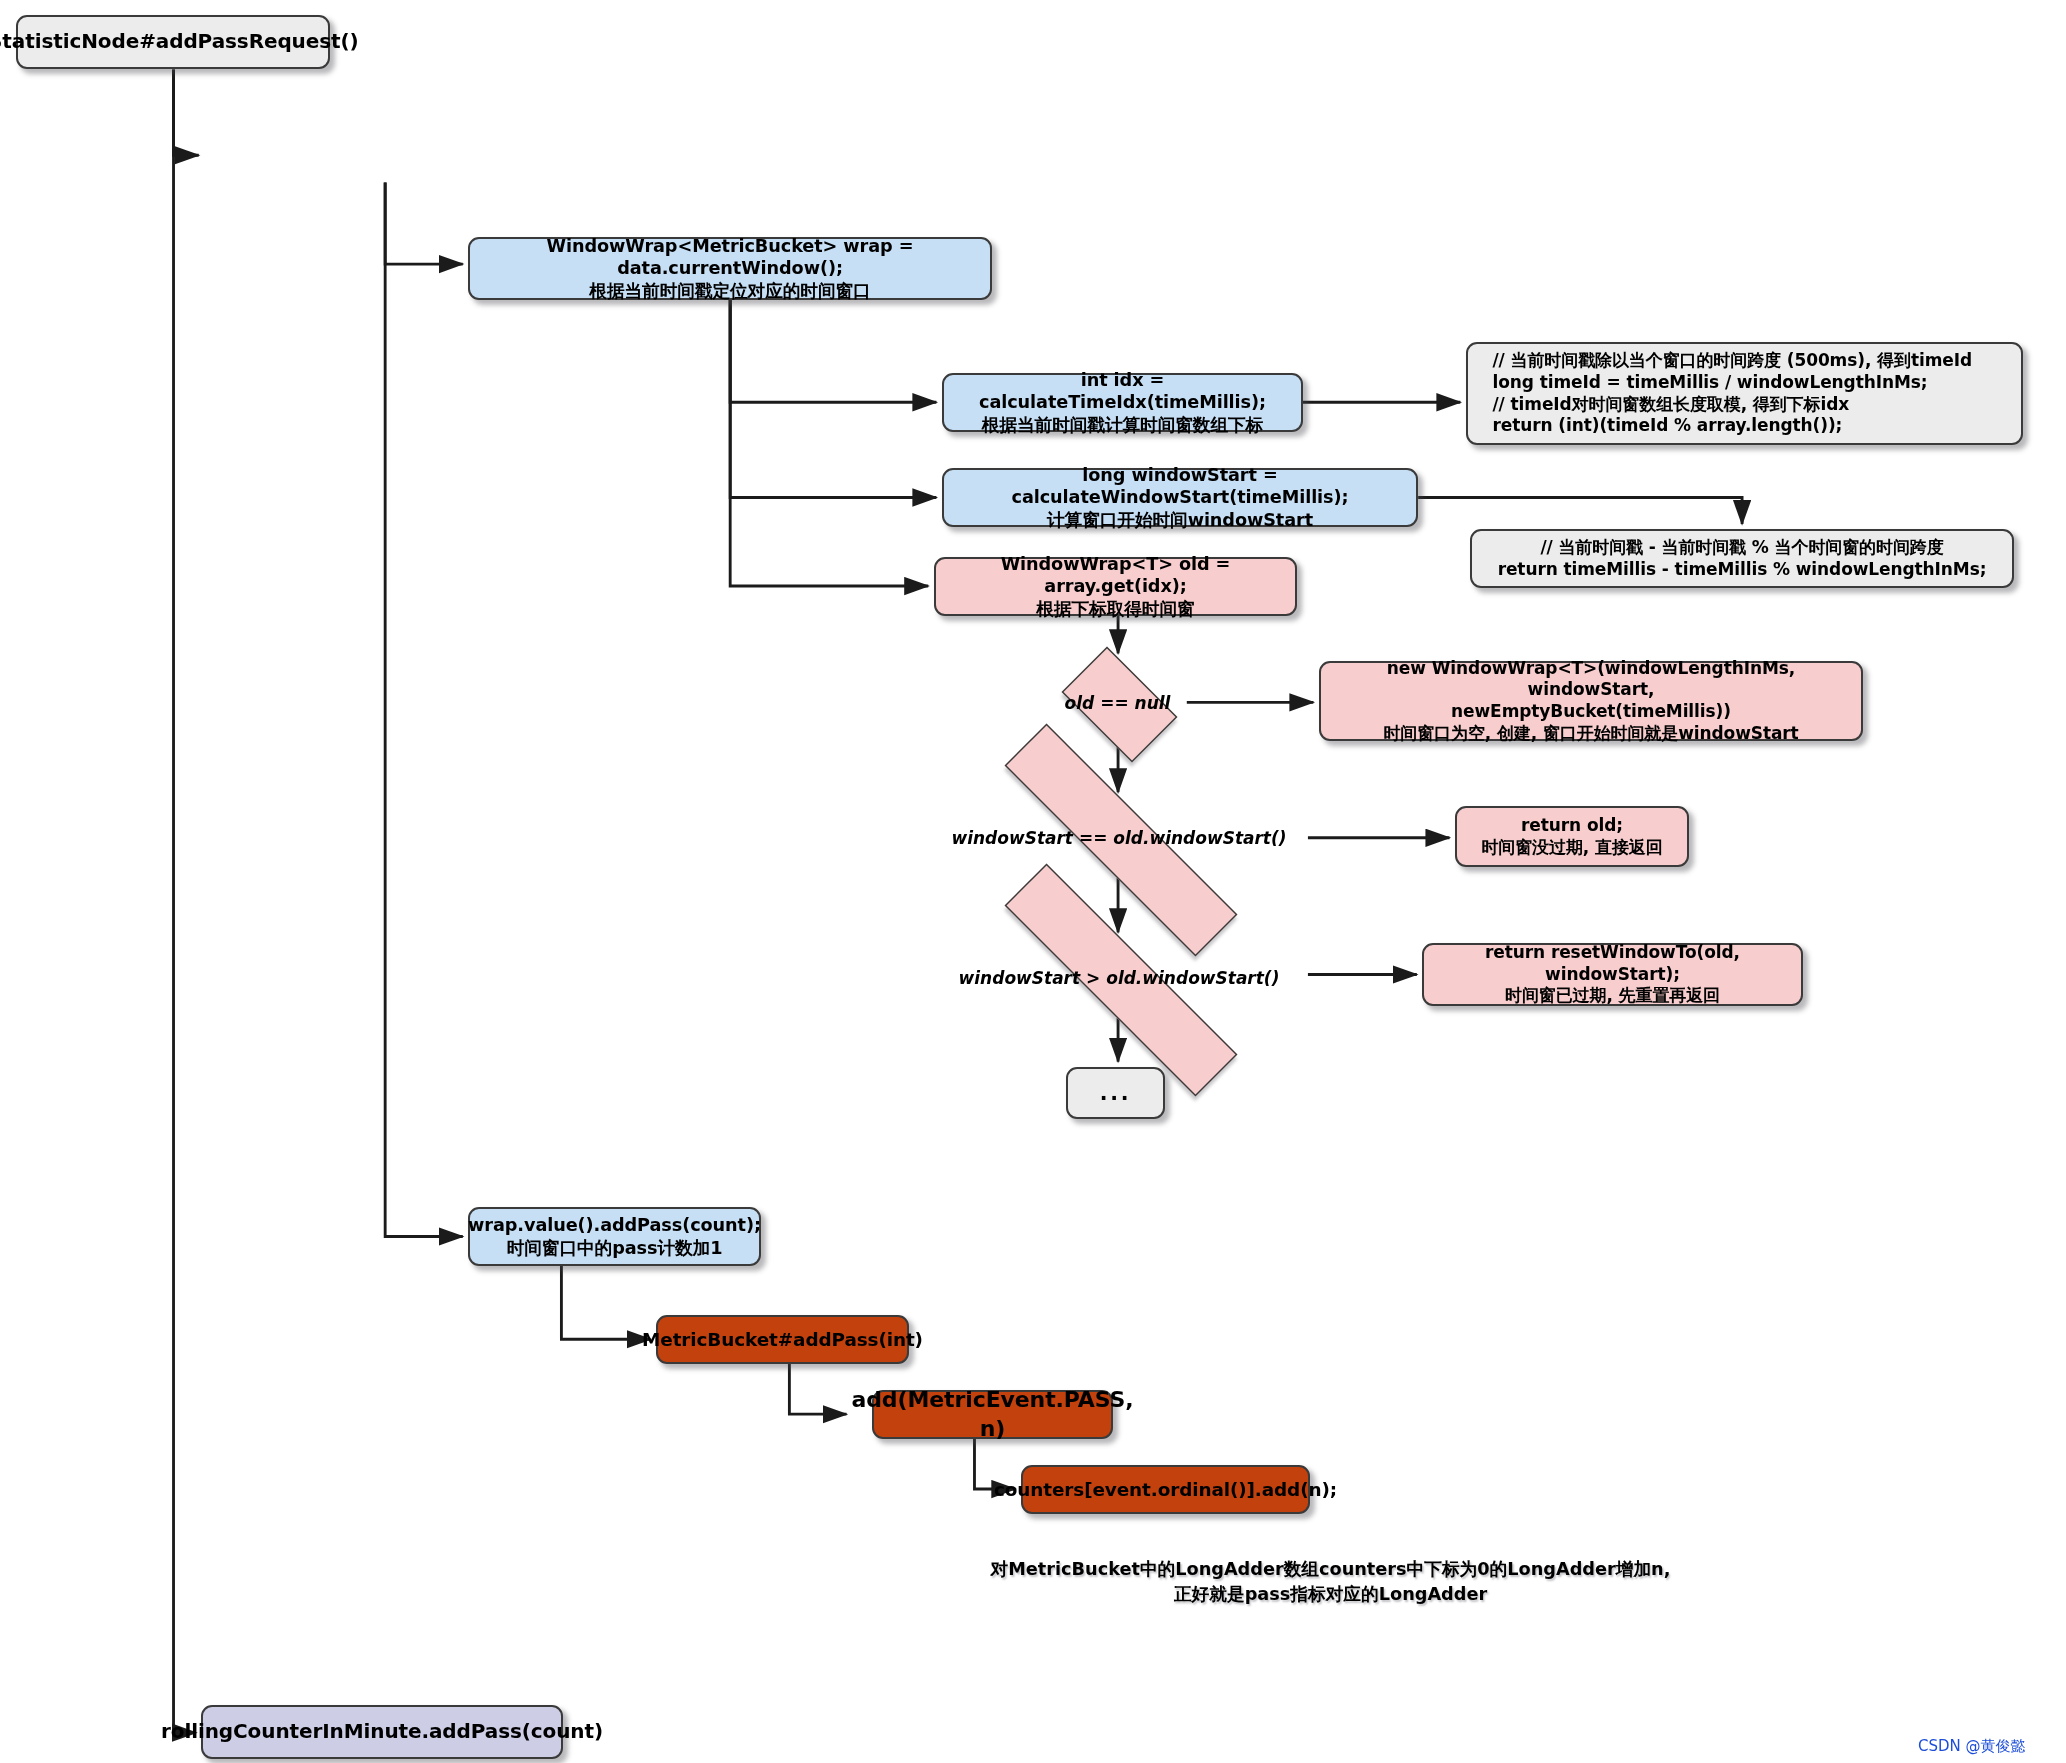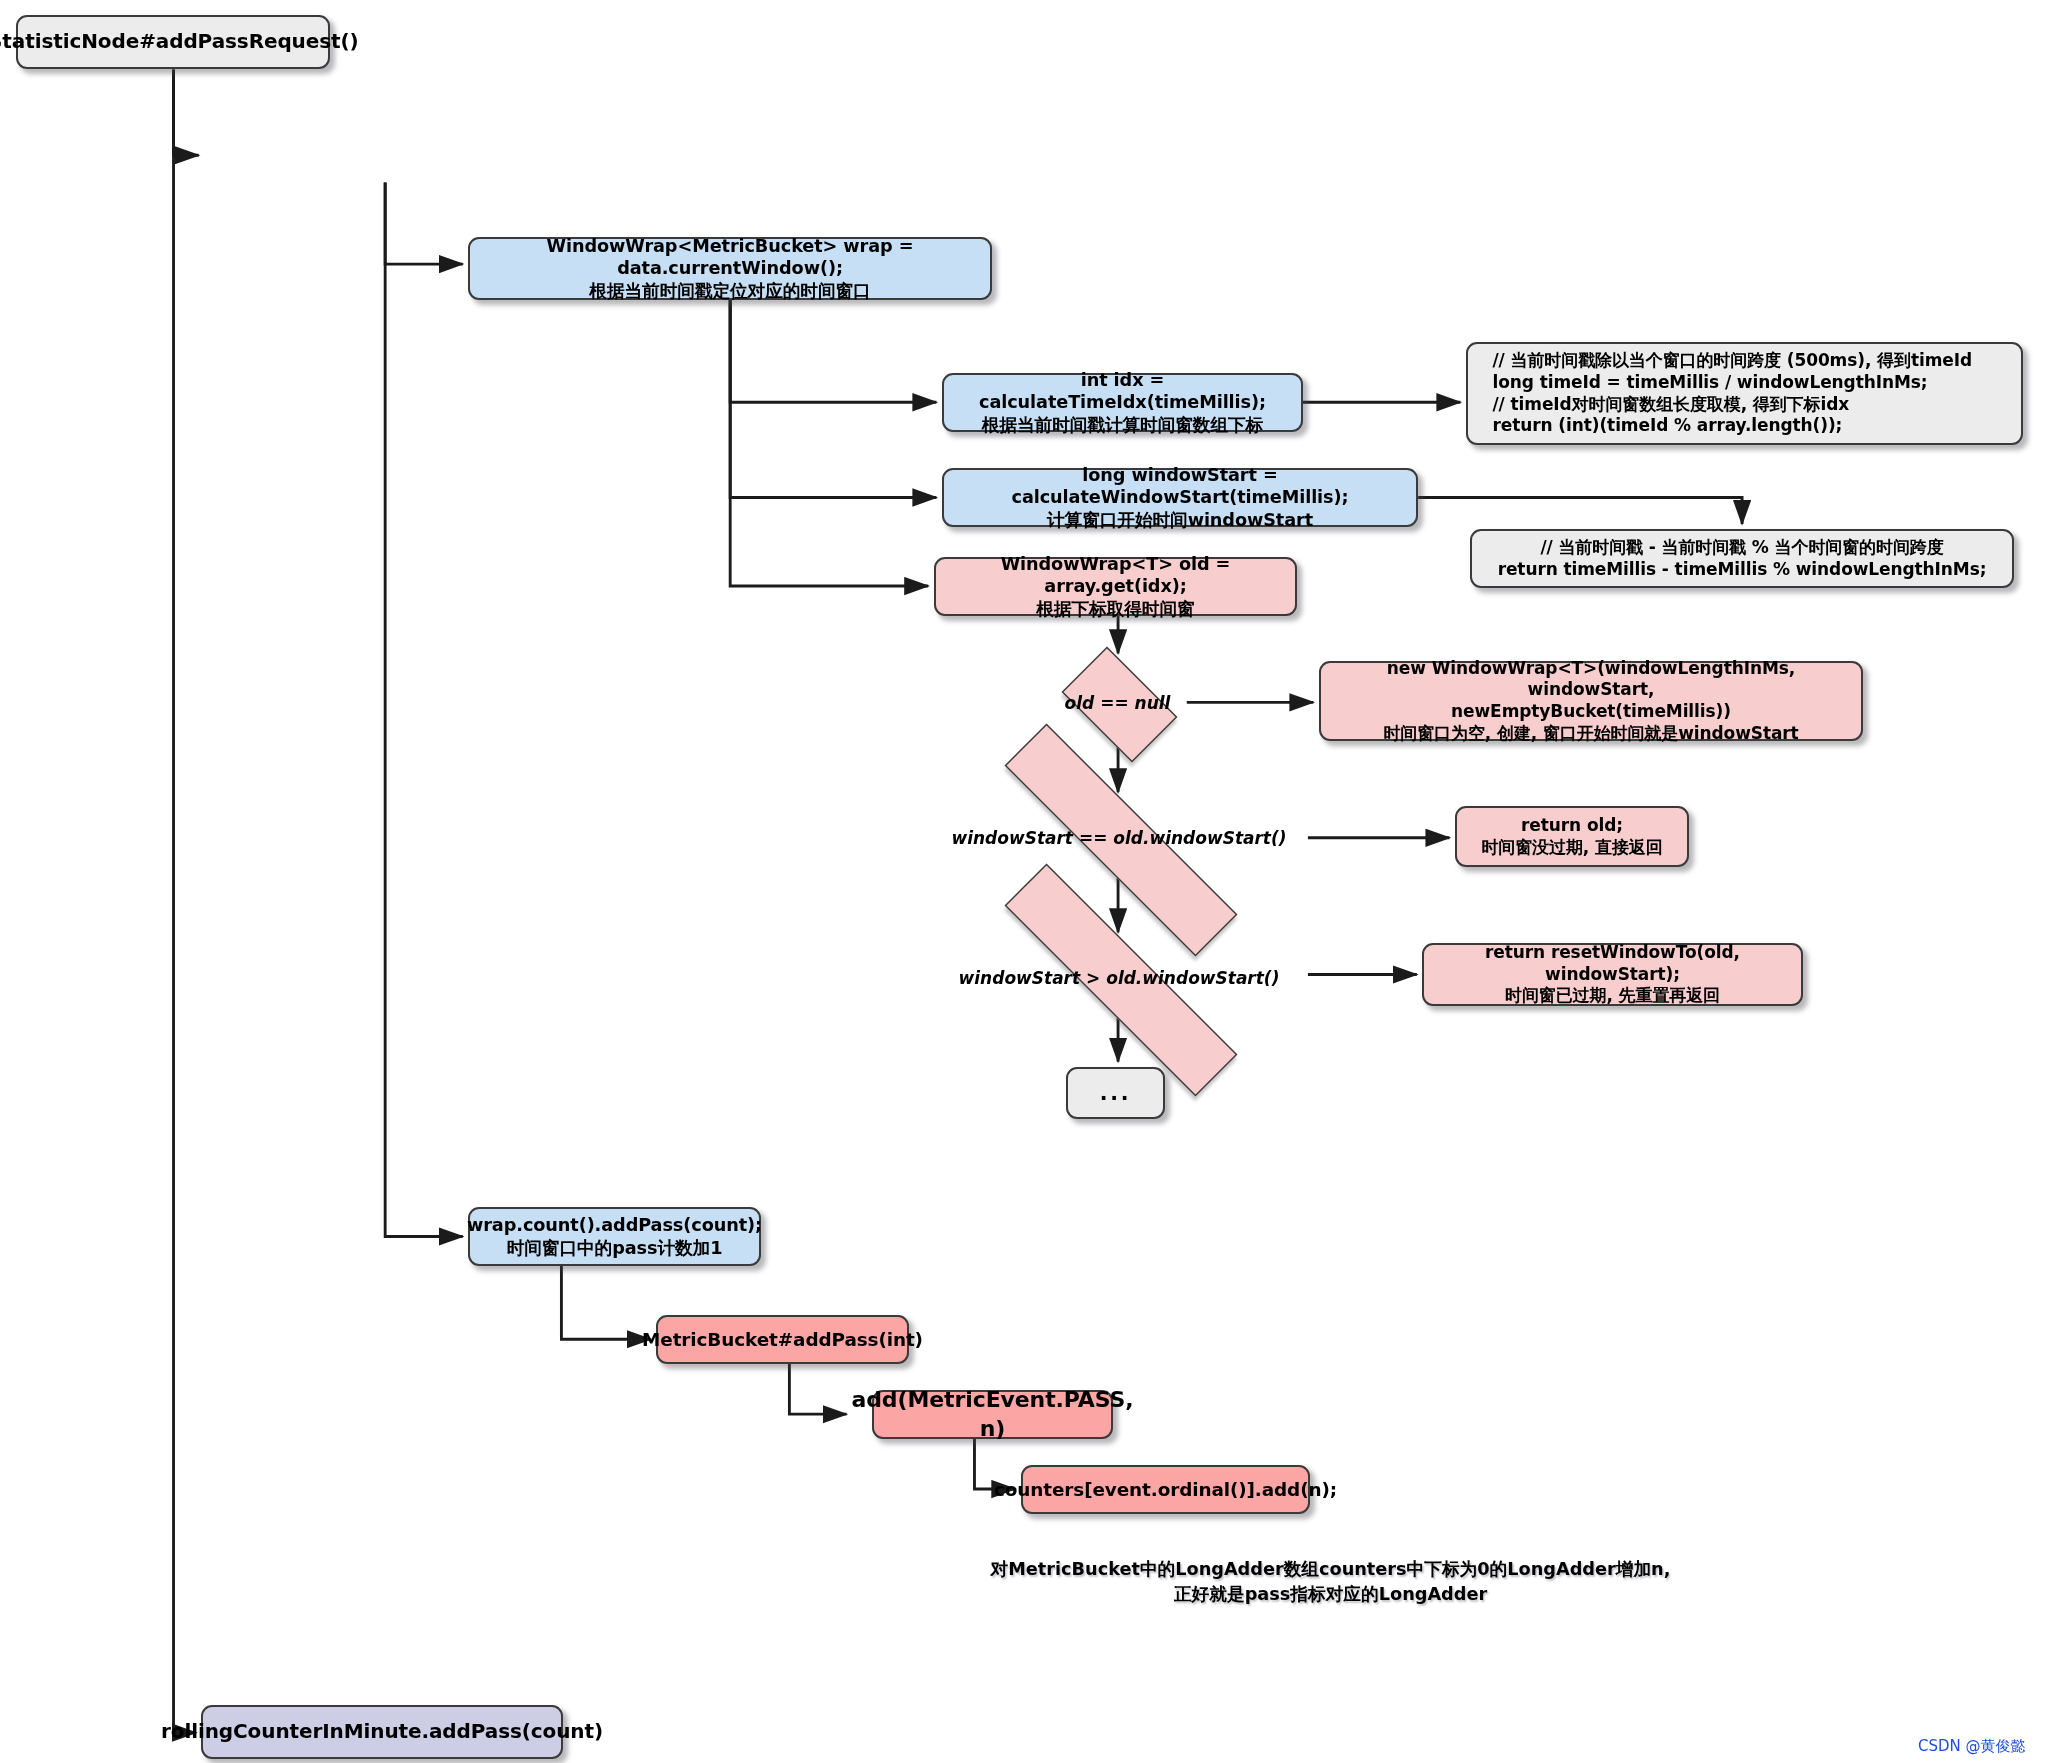--- a/index.html
+++ b/index.html
@@ -40,21 +40,21 @@
     font-family: "DejaVu Sans", "Liberation Sans", sans-serif;
     font-weight: 700;
     letter-spacing: -0.1px;
     white-space: pre-line;
     padding: 2.7px 9.5px;
   }
   .n-gray   { background: #ececec; }
   .n-yellow { background: #fcfc96; }
   .n-blue   { background: #c6dff5; }
   .n-pink   { background: #f7cdcd; }
-  .n-green  { background: #fca5a5; }
+  .n-green  { background: #c2410c; }
   .n-purple { background: #cdcde6; }
 
   .node.left-align {
     justify-content: flex-start;
     text-align: left;
     padding-left: 24.5px;
   }
 
   .diamond {
     position: absolute;
@@ -193,21 +193,21 @@
   <div class="diamond" style="left:930px;top:938px;width:378px;height:80px;font-size:17px;">
     <div class="dia-shape"></div>
     <div class="dia-label">windowStart &gt; old.windowStart()</div>
   </div>
 
   <div class="node n-pink" style="left:1422px;top:943px;width:381px;height:63px;font-size:17px;">return resetWindowTo(old, windowStart);
 时间窗已过期, 先重置再返回</div>
 
   <div class="node n-gray ellipsis-txt" style="left:1066px;top:1067px;width:99px;height:52px;">...</div>
 
-  <div class="node n-blue" style="left:468px;top:1207px;width:293px;height:59px;font-size:17.7px;">wrap.count().addPass(count);
+  <div class="node n-blue" style="left:468px;top:1207px;width:293px;height:59px;font-size:17.7px;">wrap.value().addPass(count);
 时间窗口中的pass计数加1</div>
 
   <div class="node n-green" style="left:656px;top:1315px;width:253px;height:49px;font-size:18.4px;">MetricBucket#addPass(int)</div>
 
   <div class="node n-green" style="left:852px;top:1390px;width:241px;height:49px;font-size:22px;margin-left:20px;">add(MetricEvent.PASS, n)</div>
 
   <div class="node n-green" style="left:1021px;top:1465px;width:289px;height:49px;font-size:18.4px;">counters[event.ordinal()].add(n);</div>
 
   <div class="node n-purple" style="left:201px;top:1705px;width:362px;height:54px;font-size:20px;">rollingCounterInMinute.addPass(count)</div>
 

